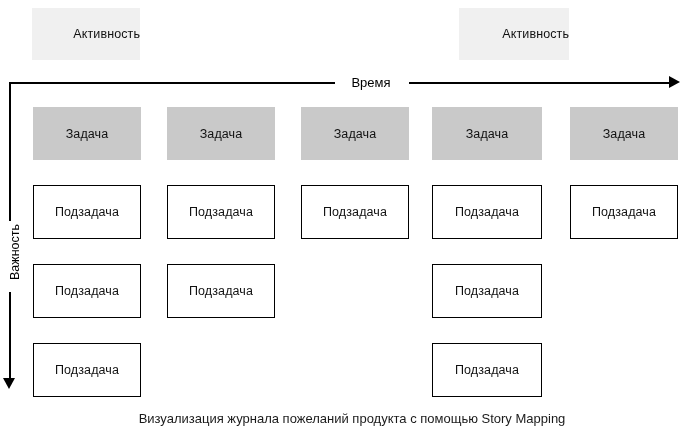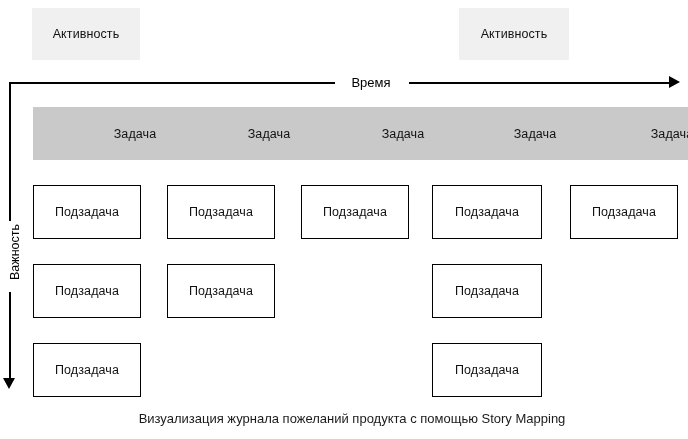--- a/index.html
+++ b/index.html
@@ -19,38 +19,37 @@
     overflow: hidden;
   }
 
   
   .activity-card {
     position: absolute;
     background: #f0f0f0;
     border: none;
     display: flex;
     align-items: center;
-    justify-content: center;
+    justify-content: flex-end;
     font-size: 12.5px;
     color: #111111;
     letter-spacing: 0.1px;
   }
 
   
   .task-card {
     position: absolute;
     background: #c9c9c9;
     border: none;
     display: flex;
     align-items: center;
     justify-content: center;
     font-size: 12.5px;
     color: #111111;
     letter-spacing: 0.1px;
-    padding-left: 48px;
   }
 
   
   .subtask-card {
     position: absolute;
     background: #ffffff;
     border: 1.4px solid #000000;
     display: flex;
     align-items: center;
     justify-content: center;

